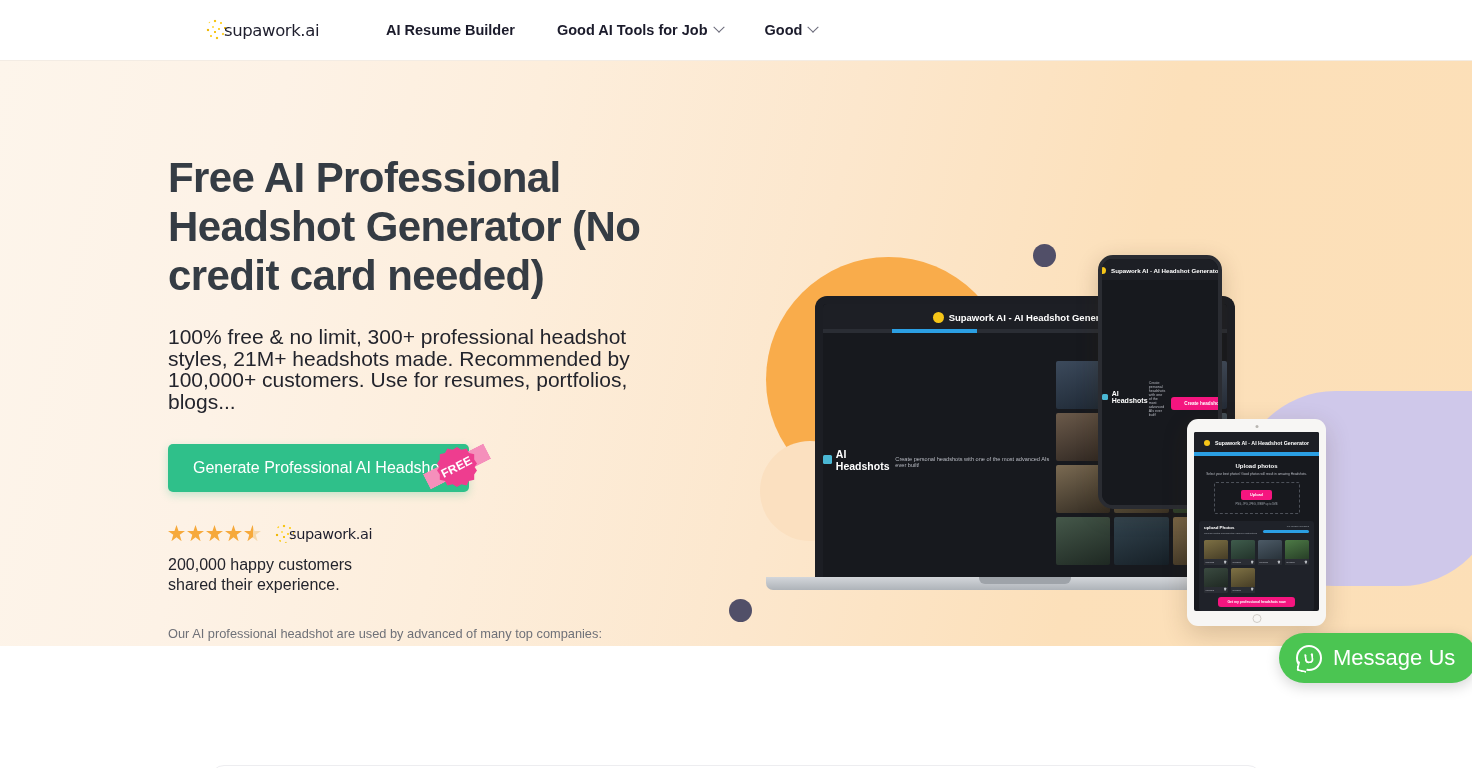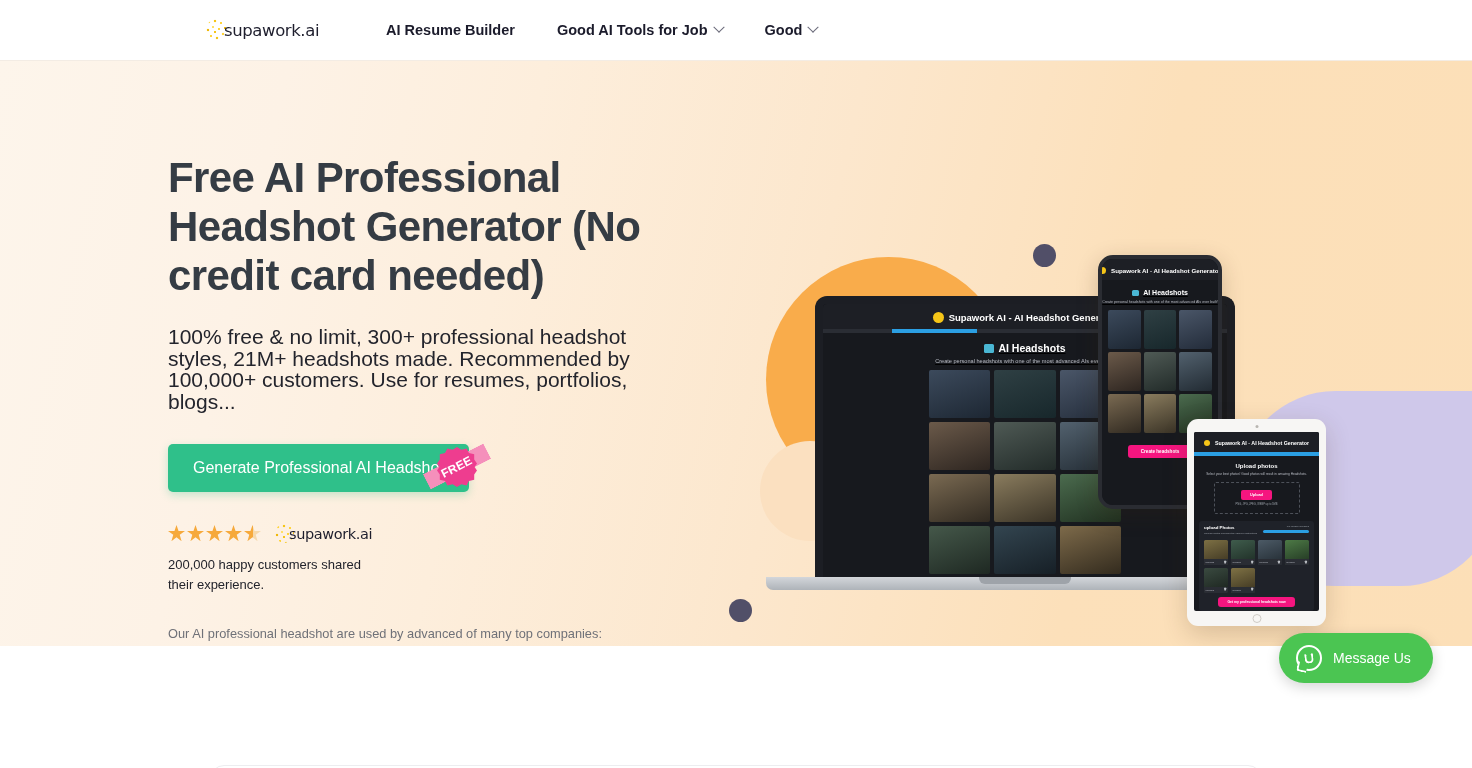--- a/index.html
+++ b/index.html
@@ -212,21 +212,21 @@
                         50% 72%, 20% 95%, 31% 58%, 0% 36%, 38% 36%);
   }
   .star.half {
     background: linear-gradient(90deg, #f6a93b 0 50%, #f6d9ac 50% 100%);
   }
   .rating-brand { display: flex; align-items: center; }
   .rating-brand .brand-sphere { width: 19px; height: 19px; }
   .rating-brand .brand-word { font-size: 14.5px; margin-left: -6px; }
   .rating-caption {
     margin-top: 12px;
-    font-size: 13px;
+    font-size: 16px;
     line-height: 19.5px;
     color: #23242c;
     max-width: 220px;
   }
 
   
   .logos-label {
     margin-top: 32px;
     font-size: 12.8px;
     color: #6f7178;
@@ -300,21 +300,21 @@
   .scr-top {
     display: flex; align-items: center; justify-content: center; gap: 5px;
     padding: 8px 0 6px;
     background: #1d1f25;
   }
   .scr-logo { width: 11px; height: 11px; border-radius: 50%; background: #f5c518; flex: none; }
   .scr-title { color: #fff; font-size: 9.5px; font-weight: 700; white-space: nowrap; }
   .scr-prog { height: 4px; background: #2a2d34; position: relative; }
   .scr-prog > i { position: absolute; left: 17%; top: 0; bottom: 0; width: 21%; background: #2b9fe3; }
   .scr-prog.full > i { left: 0; width: 100%; }
-  .scr-body { flex: 1; padding: 9px 0 0; display: flex; flex-direction: column; align-items: center; overflow: hidden; text-decoration: underline; }
+  .scr-body { flex: 1; padding: 9px 0 0; display: flex; align-items: center; overflow: hidden; }
   .scr-h {
     color: #fff; font-size: 10.5px; font-weight: 700;
     display: flex; align-items: center; gap: 4px;
   }
   .scr-h i { width: 10px; height: 9px; background: #4ab7d4; border-radius: 1.5px; display: inline-block; }
   .scr-sub { color: #b9bcc4; font-size: 5.6px; margin-top: 4px; }
   .grid {
     margin-top: 6px;
     display: grid; grid-template-columns: repeat(3, 1fr);
     gap: 4px; width: 192px;
@@ -438,21 +438,21 @@
     transform: rotate(12deg);
     border-radius: 0 0 0 3px;
   }
   .wa-handset {
     position: absolute; left: 50%; top: 50%;
     transform: translate(-50%,-50%) rotate(-8deg);
     width: 9px; height: 11px;
     border: 2px solid #fff; border-radius: 4px 4px 5px 5px;
     border-top-color: transparent;
   }
-  .wa-text { color: #fff; font-size: 14px; white-space: nowrap; }
+  .wa-text { color: #fff; font-size: 22px; white-space: nowrap; }
 </style>
 </head>
 <body>
 
 <div class="header">
 
   <div class="brand">
     <span class="brand-sphere"></span>
     <span class="brand-word">supawork.ai</span>
   </div>

